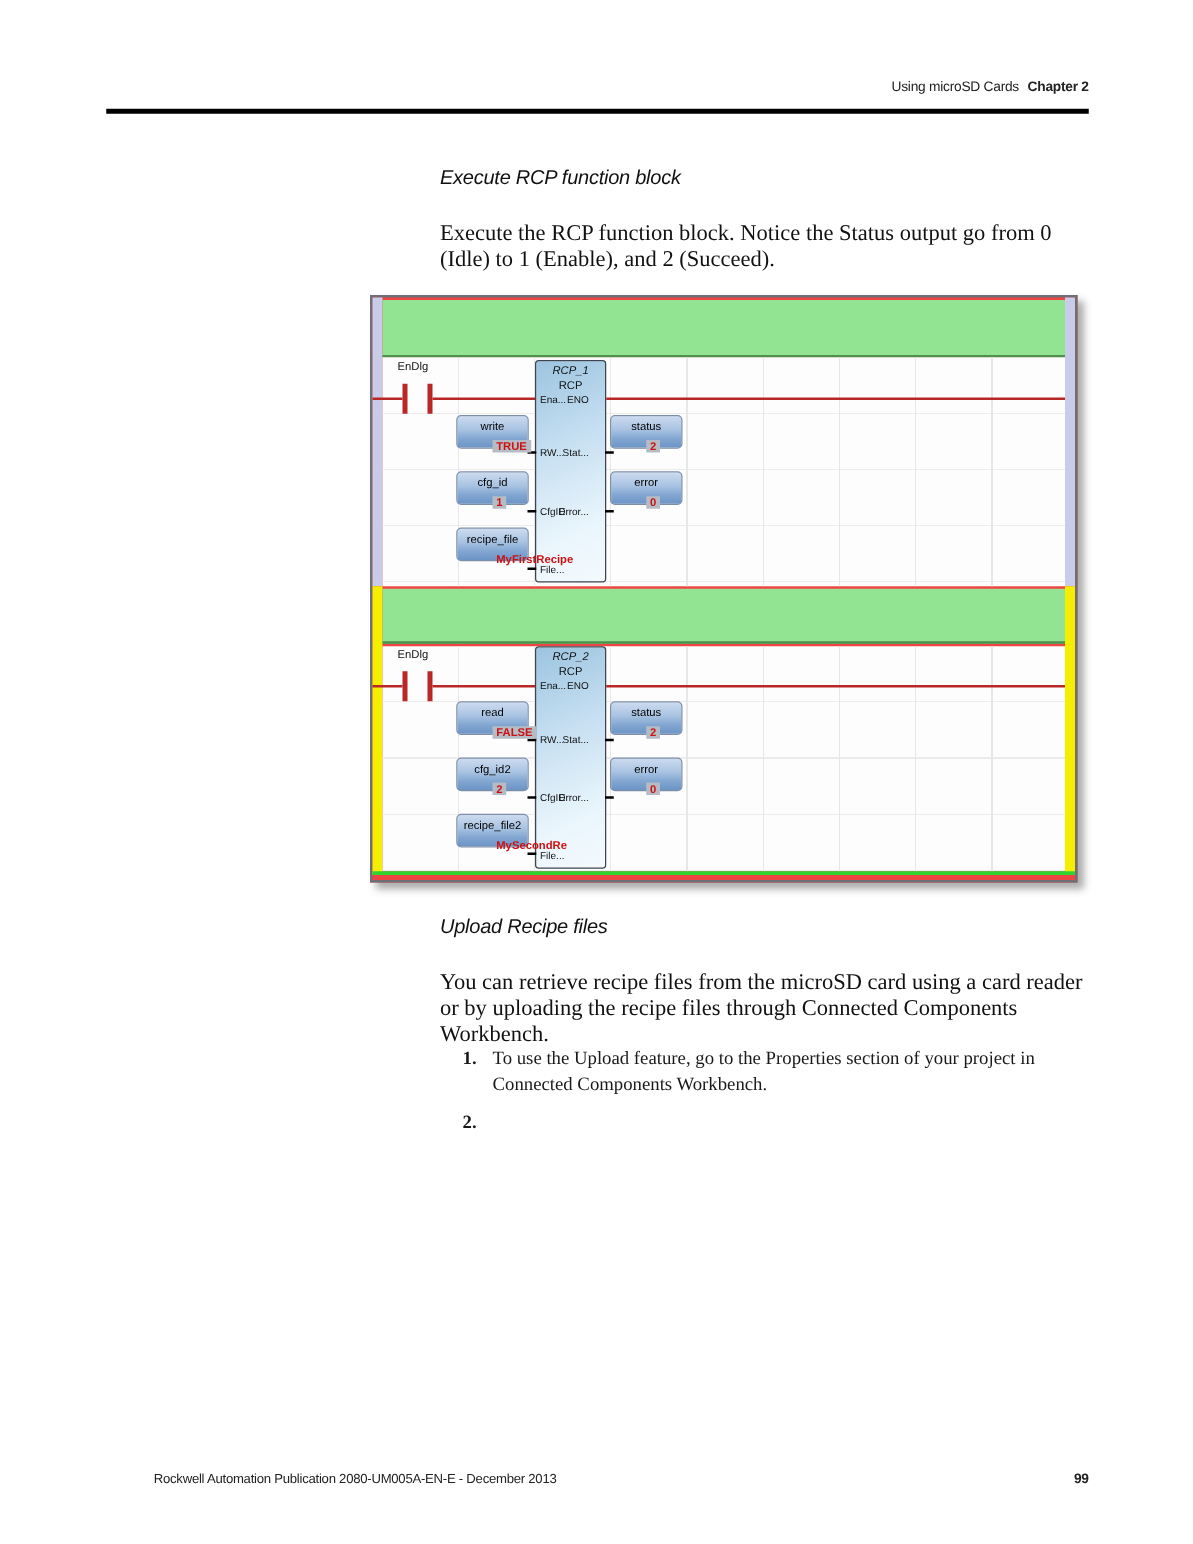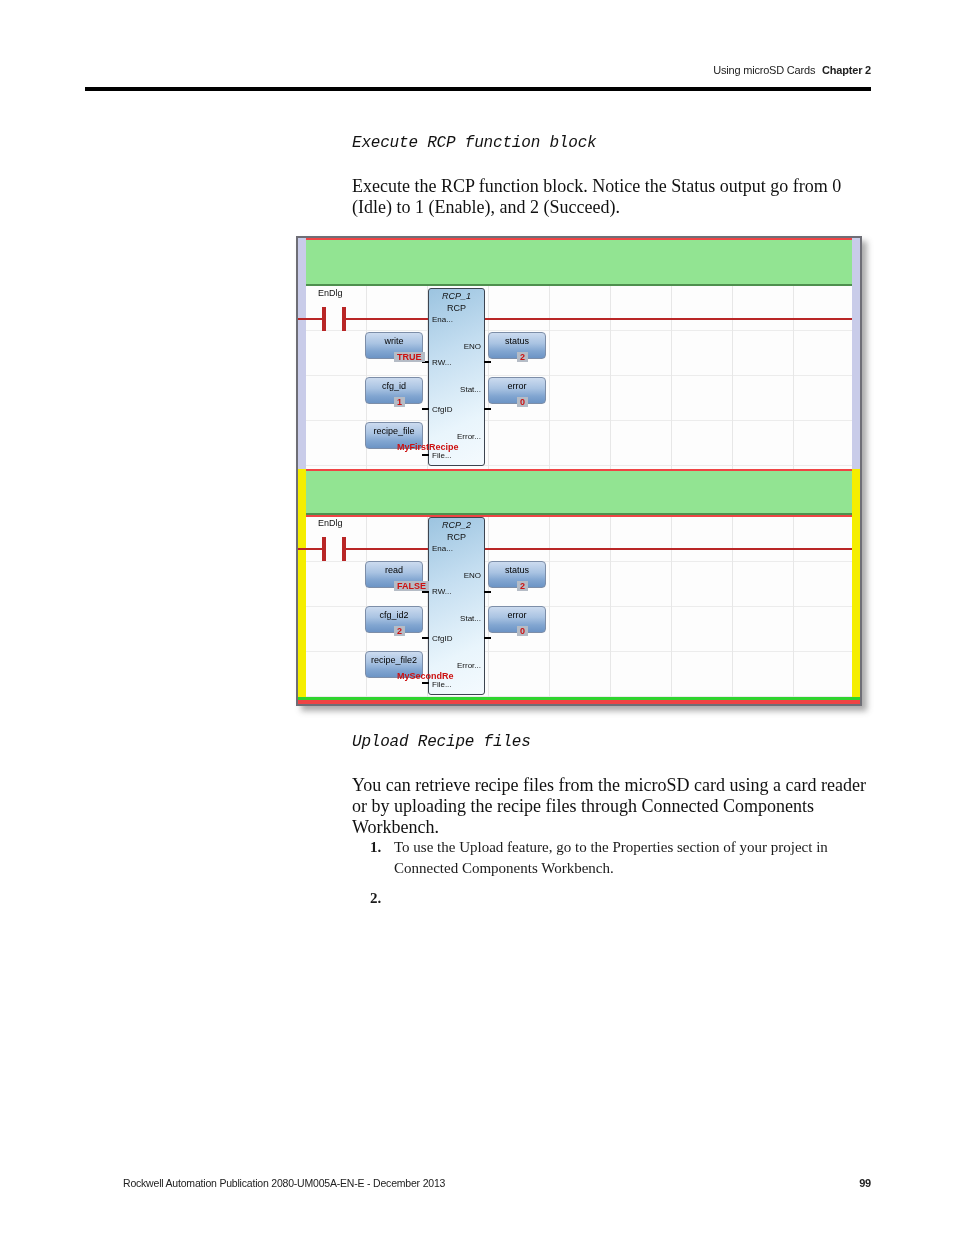--- a/index.html
+++ b/index.html
@@ -13,21 +13,21 @@
   .running-head {
     position:absolute; top:64px; left:85px; width:786px;
     text-align:right; font-family:"Liberation Sans", sans-serif;
     font-size:11px; letter-spacing:-0.2px; color:#222;
   }
   .running-head b { font-weight:bold; }
   .head-rule { position:absolute; top:87px; left:85px; width:786px; height:4px; background:#000; }
 
   .doc-heading {
     position:absolute; left:352px;
-    font-family:Liberation Mono, monospace; font-style:italic;
+    font-family:Liberation Sans, sans-serif; font-style:italic;
     font-size:16px; font-weight:normal; color:#111; letter-spacing:-0.2px;
   }
   .doc-para {
     position:absolute; left:352px; width:516px;
     font-size:18px; line-height:21px; color:#111;
   }
   .num-list { position:absolute; left:370px; width:505px; }
   .list-item { display:flex; margin-bottom:9px; }
   .list-num { width:24px; font-weight:bold; font-size:15px; line-height:21px; }
   .list-body { flex:1; font-size:15px; line-height:21px; }
@@ -64,21 +64,21 @@
   .contact-bar { width:4px; height:24px; background:#b92626; }
   .contact-label { font-size:9px; color:#111; }
 
   .fb-block {
     width:57px; border:1px solid #3c4450; border-radius:3px;
     background:linear-gradient(155deg, #9cc4e0 0%, #c3ddf0 35%, #e9f5fc 75%, #f4fafe 100%);
   }
   .fb-title { left:0; right:0; text-align:center; font-style:italic; font-size:9px; color:#111; }
   .fb-type  { left:0; right:0; text-align:center; font-size:9px; color:#111; }
   .pin { font-size:8px; color:#111; white-space:nowrap; }
-  .pin-l { left:3px; } .pin-r { right:3px;margin-top:27px; }
+  .pin-l { left:3px; } .pin-r { right:13px; }
   .tick { width:7px; height:2px; background:#000; }
 
   .var-block {
     width:58px; height:27px; text-align:center;
     border:1px solid #7d8ea8; border-radius:4px;
     background:linear-gradient(180deg, #ccdbef 0%, #a9c3e2 42%, #82a6d1 72%, #6c94c5 100%);
   }
   .var-name { left:0; right:0; top:3px; text-align:center; font-size:9px; color:#000; }
   .var-value {
     left:0; right:0; top:19px; text-align:center;

